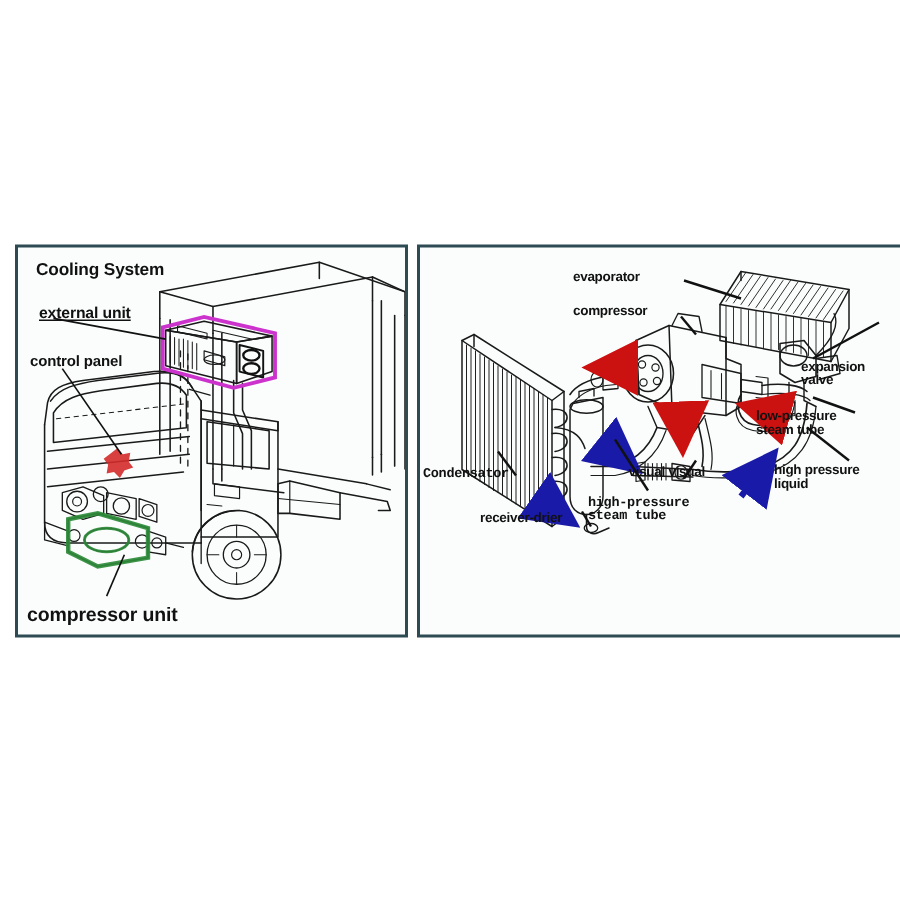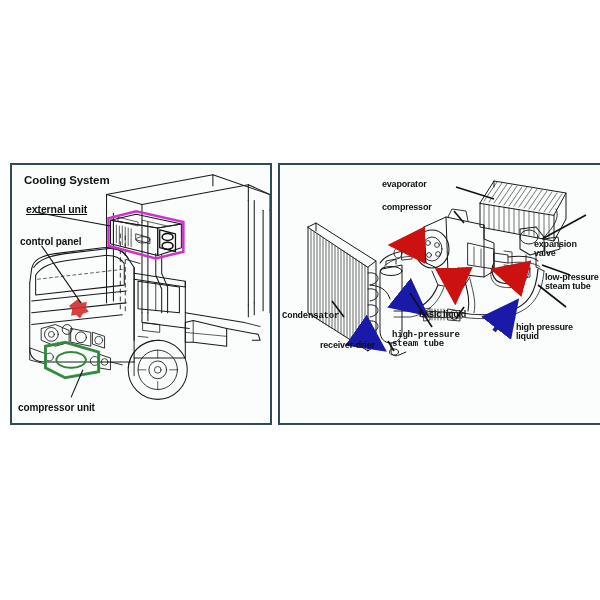--- a/index.html
+++ b/index.html
@@ -67,37 +67,37 @@
     left: 14px; top: 39px;
     font-size: 10.5px;
     text-decoration: underline;
   }
   #lbl-control-panel {
     left: 8px; top: 72px;
     font-size: 10px;
   }
   #lbl-compressor-unit {
     left: 6px; top: 238px;
-    font-size: 10px;
+    font-size: 13px;
   }
   .rlbl {
     position: absolute;
     font-family: "Liberation Sans", sans-serif;
     font-weight: bold;
     color: #111111;
     white-space: pre;
     line-height: 1.02;
     font-size: 9px;
     letter-spacing: -0.2px;
   }
   #rlbl-evaporator { left: 102px; top: 15px; }
   #rlbl-compressor { left: 102px; top: 38px; }
   #rlbl-expansion-valve { left: 254px; top: 39px; text-align: left; margin-top: 36px; }
-  #rlbl-lowpressure { left: 224px; top: 108px; margin-left: 41px; }
-  #rlbl-highpressure-liquid { left: 236px; top: 158px; }
+  #rlbl-lowpressure { left: 224px; top: 108px; }
+  #rlbl-highpressure-liquid { left: 236px; top: 144px; }
   #rlbl-condensator { left: 2px; top: 147px; font-family: Liberation Mono, monospace; }
   #rlbl-receiver-drier { left: 40px; top: 176px; }
   #rlbl-highpressure-steam { left: 112px; top: 166px; font-family: Liberation Mono, monospace; }
   #rlbl-visual-liquid { left: 139px; top: 145px; }
   #title-basic-composition {
     position: absolute;
     left: 0;
     right: 0;
     top: 222px;
     text-align: center;
@@ -462,18 +462,18 @@
       <div class="rlbl" id="rlbl-highpressure-liquid">high pressure
 liquid</div>
 
       <div class="rlbl" id="rlbl-condensator">Condensator</div>
 
       <div class="rlbl" id="rlbl-receiver-drier">receiver-drier</div>
 
       <div class="rlbl" id="rlbl-highpressure-steam">high-pressure
 steam tube</div>
 
-      <div class="rlbl" id="rlbl-visual-liquid">basic liquid</div>
+      <div class="rlbl" id="rlbl-visual-liquid">visual visual</div>
 
     </div>
   </div>
 
 </div>
 
 </body></html>

